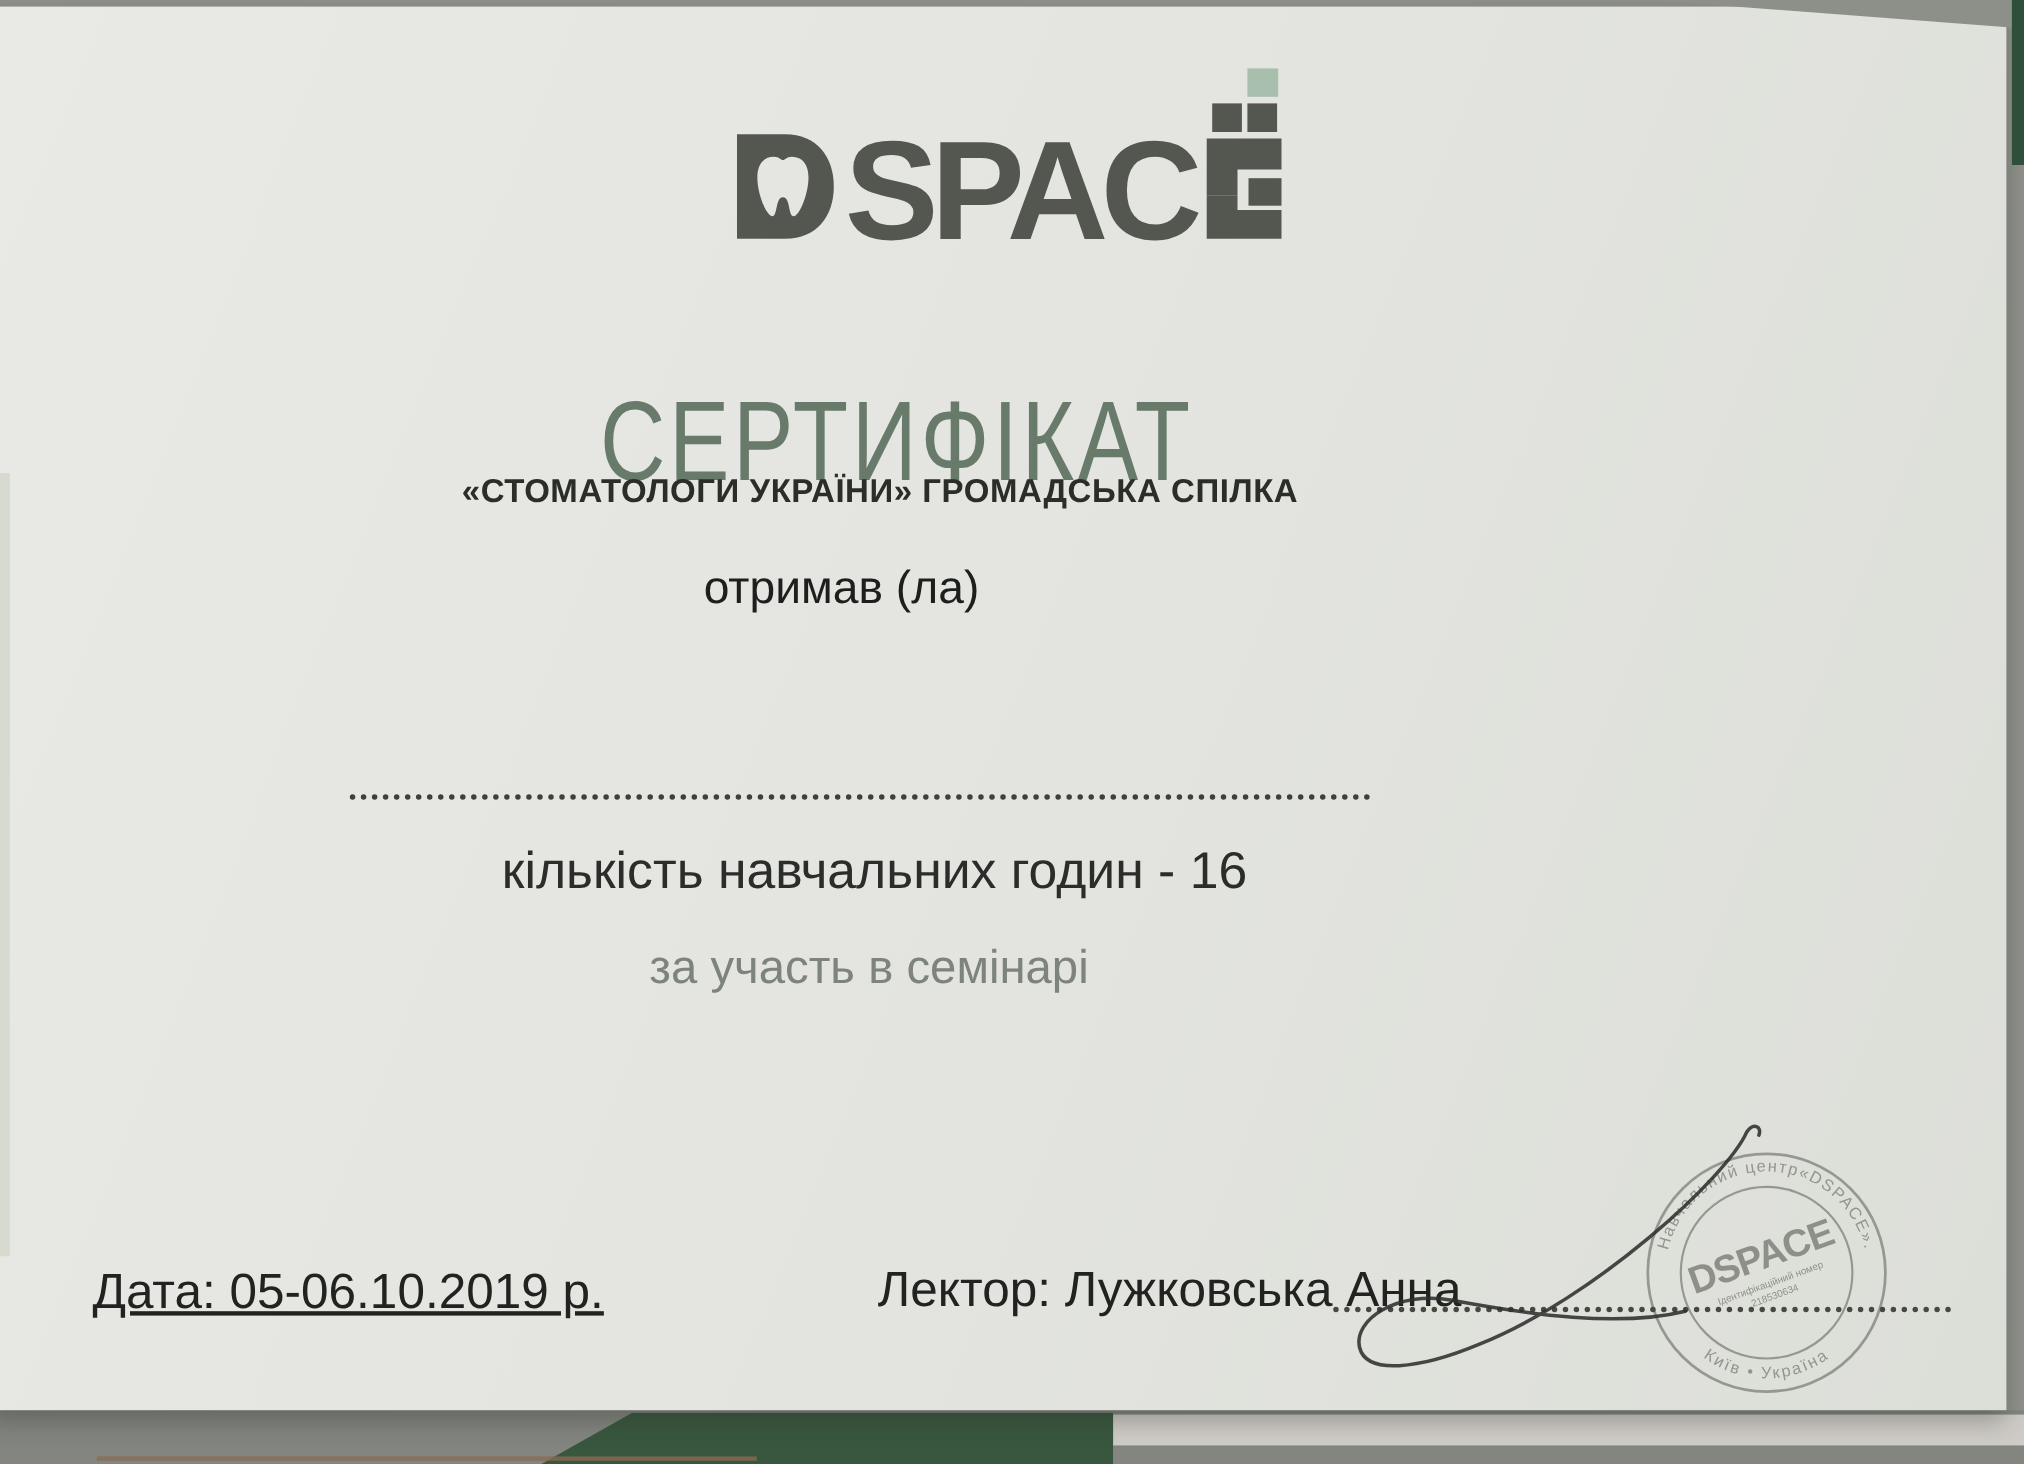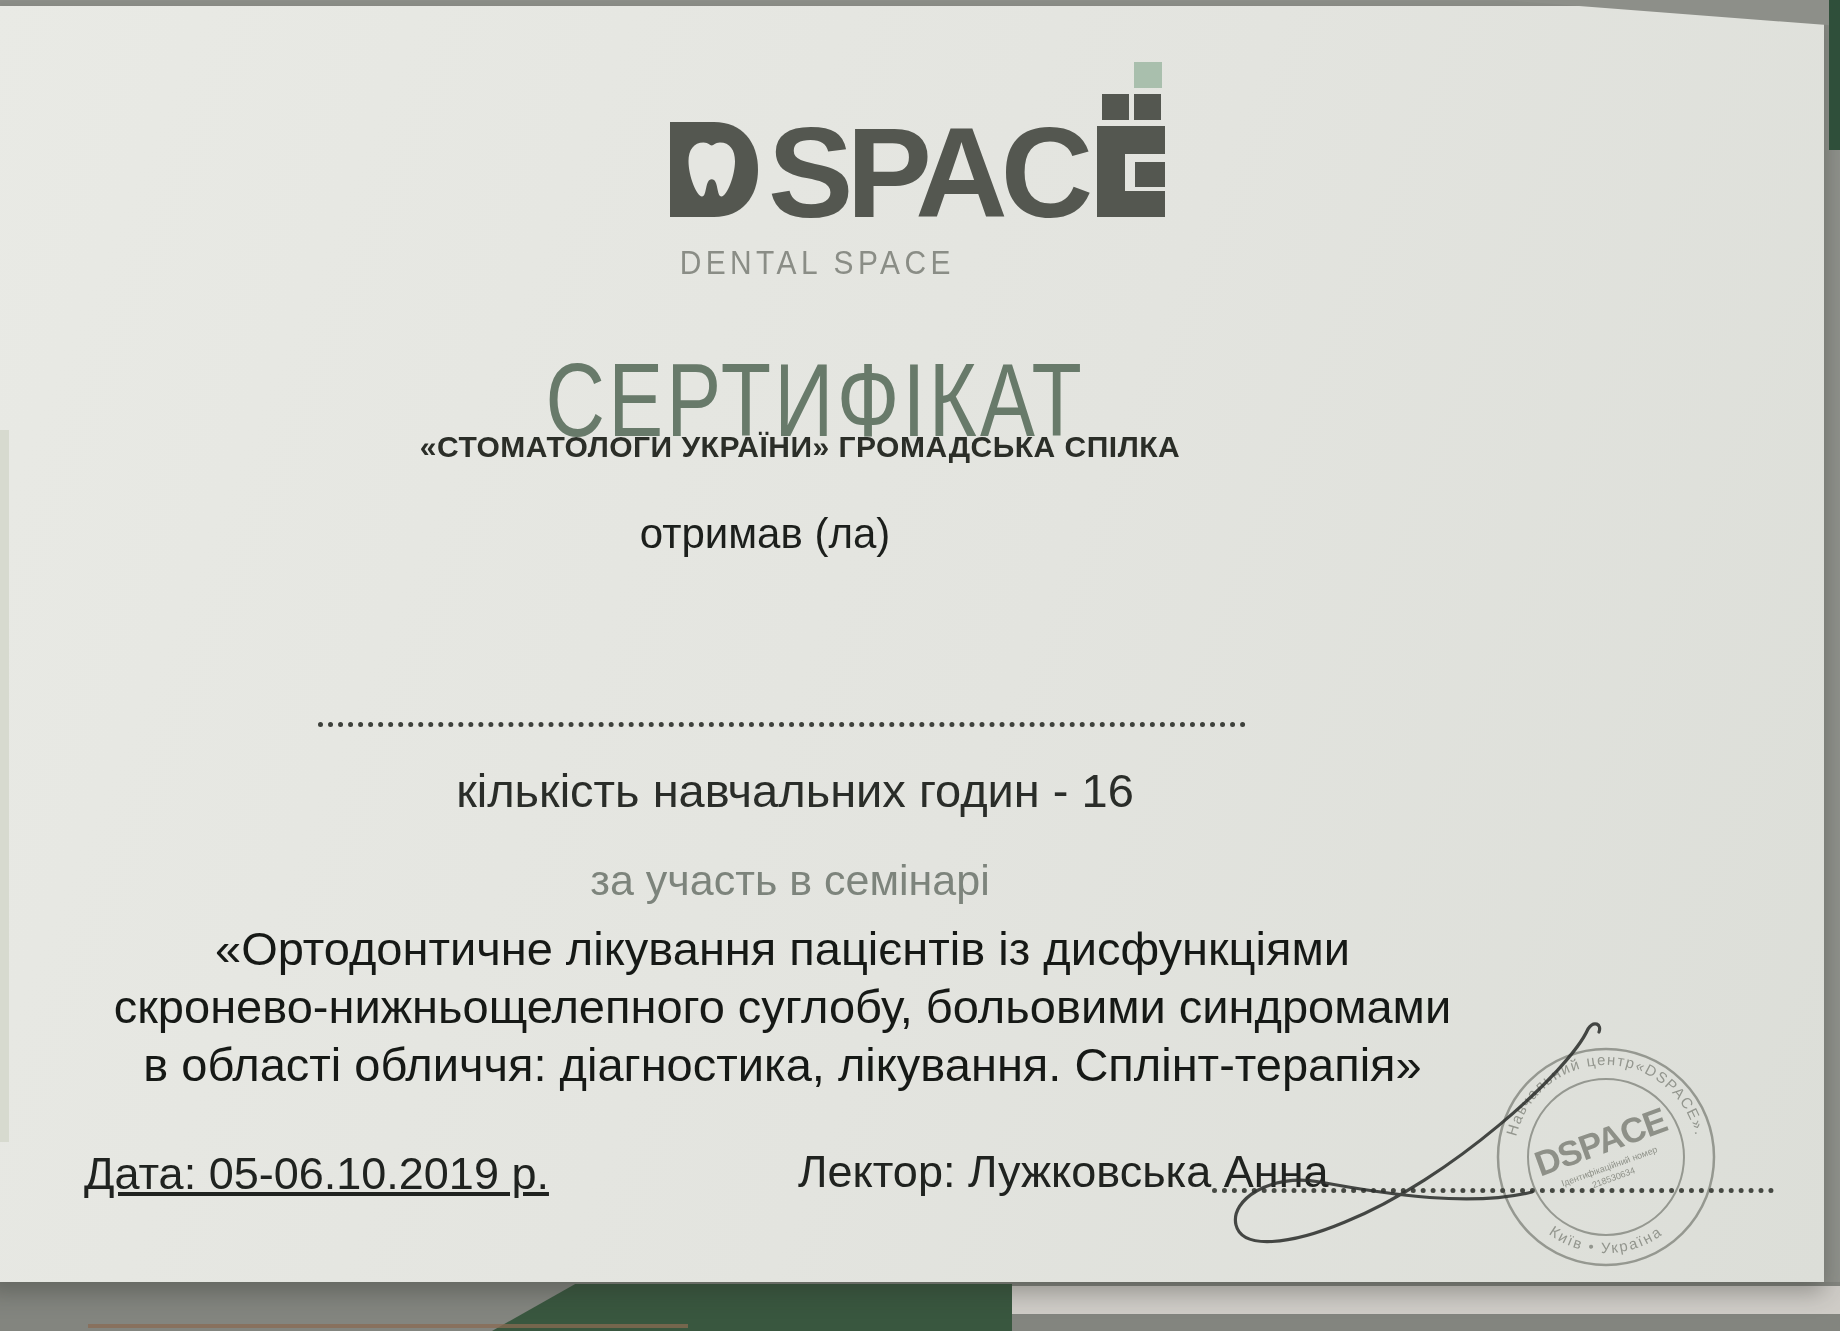--- a/index.html
+++ b/index.html
@@ -68,40 +68,34 @@
     <g>
       <rect x="466" y="0" width="28" height="26" fill="#a9bfad"></rect>
       <rect x="434" y="32" width="27" height="26" fill="#545750"></rect>
       <rect x="466" y="32" width="27" height="26" fill="#545750"></rect>
       <path d="M429 64 H497 V92 H457 V116 H429 Z" fill="#545750"></path>
       <rect x="467" y="100" width="30" height="25" fill="#545750"></rect>
       <path d="M429 116 H457 V129 H497 V155 H429 Z" fill="#545750"></path>
     </g>
   </svg>
 
-  <div class="cline tagline"><span class="squeeze">DENTAL SPACE</span></div>
 
   <div class="cline title"><span class="squeeze">СЕРТИФІКАТ</span></div>
 
   <div class="cline org">«СТОМАТОЛОГИ УКРАЇНИ» ГРОМАДСЬКА СПІЛКА</div>
 
   <div class="cline received">отримав (ла)</div>
 
 
   <div class="divider"></div>
 
   <div class="cline hours">кількість навчальних годин - 16</div>
 
   <div class="cline participation">за участь в семінарі</div>
 
-  <div class="cline seminar">
-    <div>«Ортодонтичне лікування пацієнтів із дисфункціями</div>
-    <div>скронево-нижньощелепного суглобу, больовими синдромами</div>
-    <div>в області обличчя: діагностика, лікування. Сплінт-терапія»</div>
-  </div>
 
   <div class="date">Дата: 05-06.10.2019 р.</div>
   <div class="lecturer">Лектор: Лужковська Анна</div>
 
   <div class="sig-dots"></div>
 
   <svg class="stamp" viewBox="0 0 260 260" aria-hidden="true">
     <defs>
       <path id="arcTop" d="M38 130 A92 92 0 0 1 222 130"></path>
       <path id="arcBot" d="M34 130 A96 96 0 0 0 226 130"></path>

